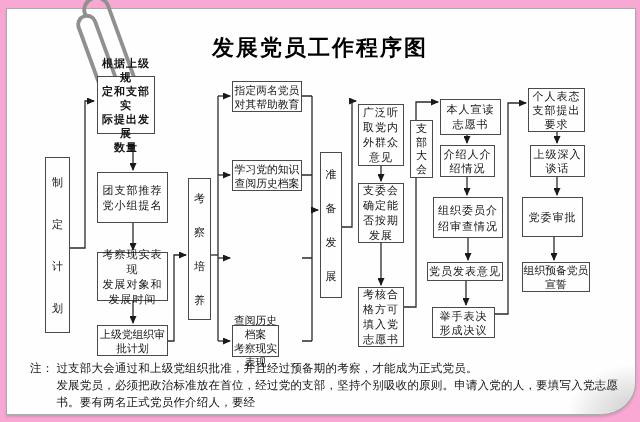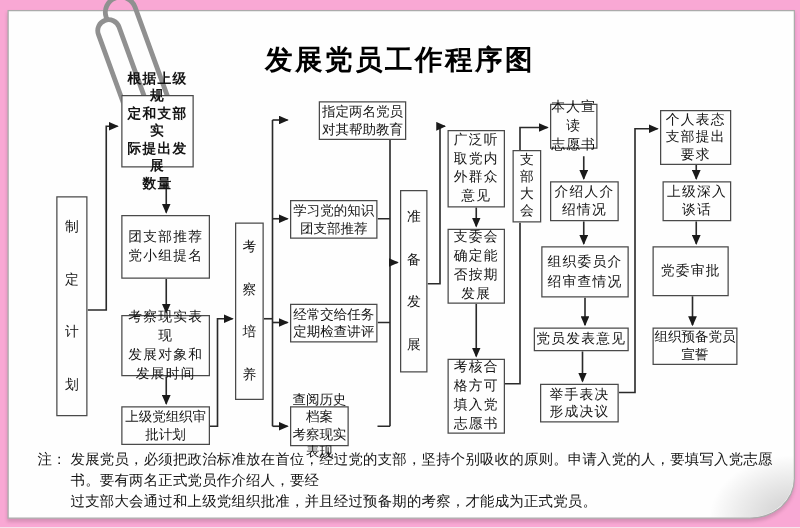--- a/index.html
+++ b/index.html
@@ -18,30 +18,30 @@
   .node{position:absolute;box-sizing:border-box;border:1px solid #4a4a4a;background:#fefefe;
         display:flex;align-items:center;justify-content:center;text-align:center;
         white-space:pre-line;font-size:11px;line-height:14px;letter-spacing:1px;color:#141414;}
   .tight{letter-spacing:0;font-size:10.8px;}
   .b1{left:97px;top:76px;width:58px;height:58px;font-weight:bold;}
   .b2{left:97px;top:172px;width:71px;height:51px;line-height:15px;}
   .b3{left:97px;top:252px;width:71px;height:49px;line-height:15px;}
   .b4{left:97px;top:325px;width:71px;height:31px;}
   .b5{left:45px;top:157px;width:25px;height:176px;line-height:42px;letter-spacing:0;}
   .b6{left:188px;top:178px;width:23px;height:142px;line-height:34px;letter-spacing:0;}
-  .b7{left:232px;top:81px;width:70px;height:31px;margin-left:23px;}
+  .b7{left:232px;top:81px;width:70px;height:31px;}
   .b8{left:232px;top:160px;width:70px;height:31px;}
   .b9{left:232px;top:243px;width:70px;height:31px;}
   .b10{left:232px;top:325px;width:47px;height:32px;}
   .b11{left:320px;top:152px;width:22px;height:146px;line-height:34px;letter-spacing:0;}
   .b12{left:358px;top:88px;width:46px;height:62px;line-height:15px;margin-top:16px;}
   .b13{left:358px;top:183px;width:46px;height:60px;line-height:15px;}
   .b14{left:358px;top:287px;width:46px;height:60px;line-height:15px;}
   .b15{left:410px;top:120px;width:23px;height:58px;line-height:13.5px;letter-spacing:0;}
-  .b16{left:440px;top:83px;width:38px;height:36px;line-height:15px;}
+  .b16{left:440px;top:99px;width:61px;height:36px;line-height:15px;}
   .b17{left:440px;top:145px;width:55px;height:32px;}
   .b18{left:433px;top:197px;width:70px;height:41px;line-height:16px;}
   .b19{left:427px;top:262px;width:76px;height:19px;line-height:17px;}
   .b20{left:432px;top:307px;width:63px;height:31px;}
   .b21{left:528px;top:88px;width:57px;height:44px;}
   .b22{left:530px;top:145px;width:55px;height:32px;}
   .b23{left:522px;top:197px;width:61px;height:40px;}
   .b24{left:522px;top:262px;width:68px;height:30px;line-height:14px;}
   .note{position:absolute;left:30px;top:360px;width:602px;display:flex;
         font-size:11.5px;line-height:17px;letter-spacing:0.2px;}
@@ -115,23 +115,21 @@
   <div class="node b4 tight">上级党组织审
 批计划</div>
 
   <div class="node b6">考
 察
 培
 养</div>
   <div class="node b7 tight">指定两名党员
 对其帮助教育</div>
   <div class="node b8 tight">学习党的知识
-团支部推荐</div>
-  <div class="node b9 tight">经常交给任务
-定期检查讲评</div>
+查阅历史档案</div>
   <div class="node b10 tight">查阅历史档案
 考察现实表现</div>
 
   <div class="node b11">准
 备
 发
 展</div>
   <div class="node b12">广泛听
 取党内
 外群众
@@ -164,17 +162,17 @@
   <div class="node b21">个人表态
 支部提出
 要求</div>
   <div class="node b23">党委审批</div>
   <div class="node b24 tight">组织预备党员
 宣誓</div>
 
   <div class="note">
     <span class="note-label">注：</span>
     <div class="note-lines">
+      <div>过支部大会通过和上级党组织批准，并且经过预备期的考察，才能成为正式党员。</div>
       <div>发展党员，必须把政治标准放在首位，经过党的支部，坚持个别吸收的原则。申请入党的人，要填写入党志愿书。要有两名正式党员作介绍人，要经</div>
-      <div>过支部大会通过和上级党组织批准，并且经过预备期的考察，才能成为正式党员。</div>
     </div>
   </div>
 </div>
 
 </body></html>

